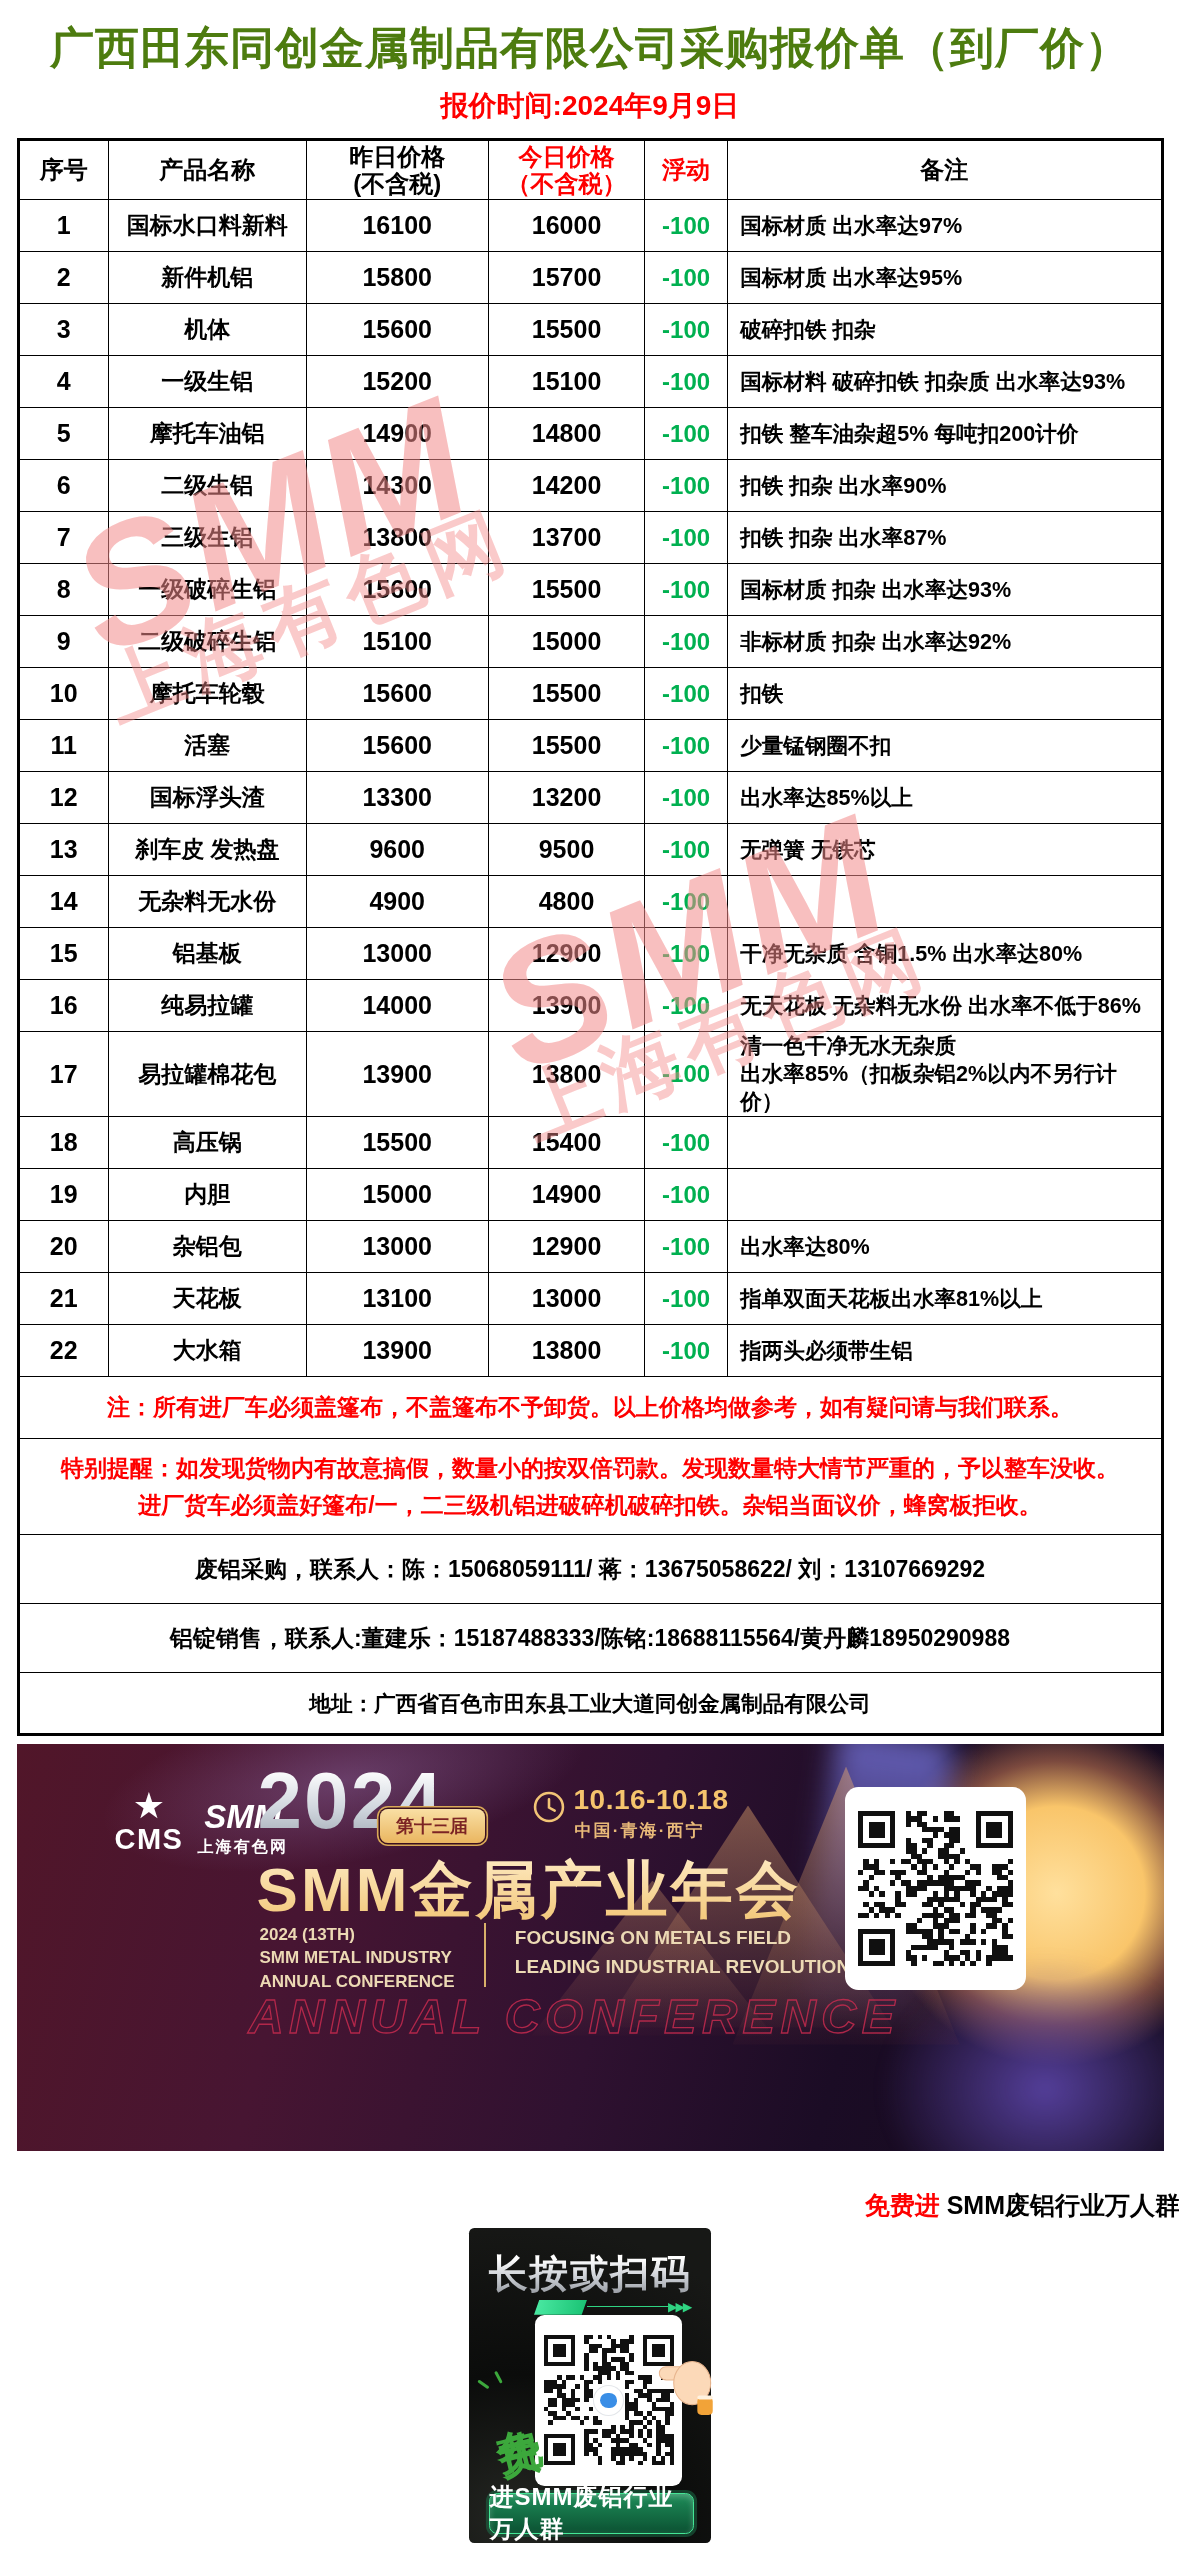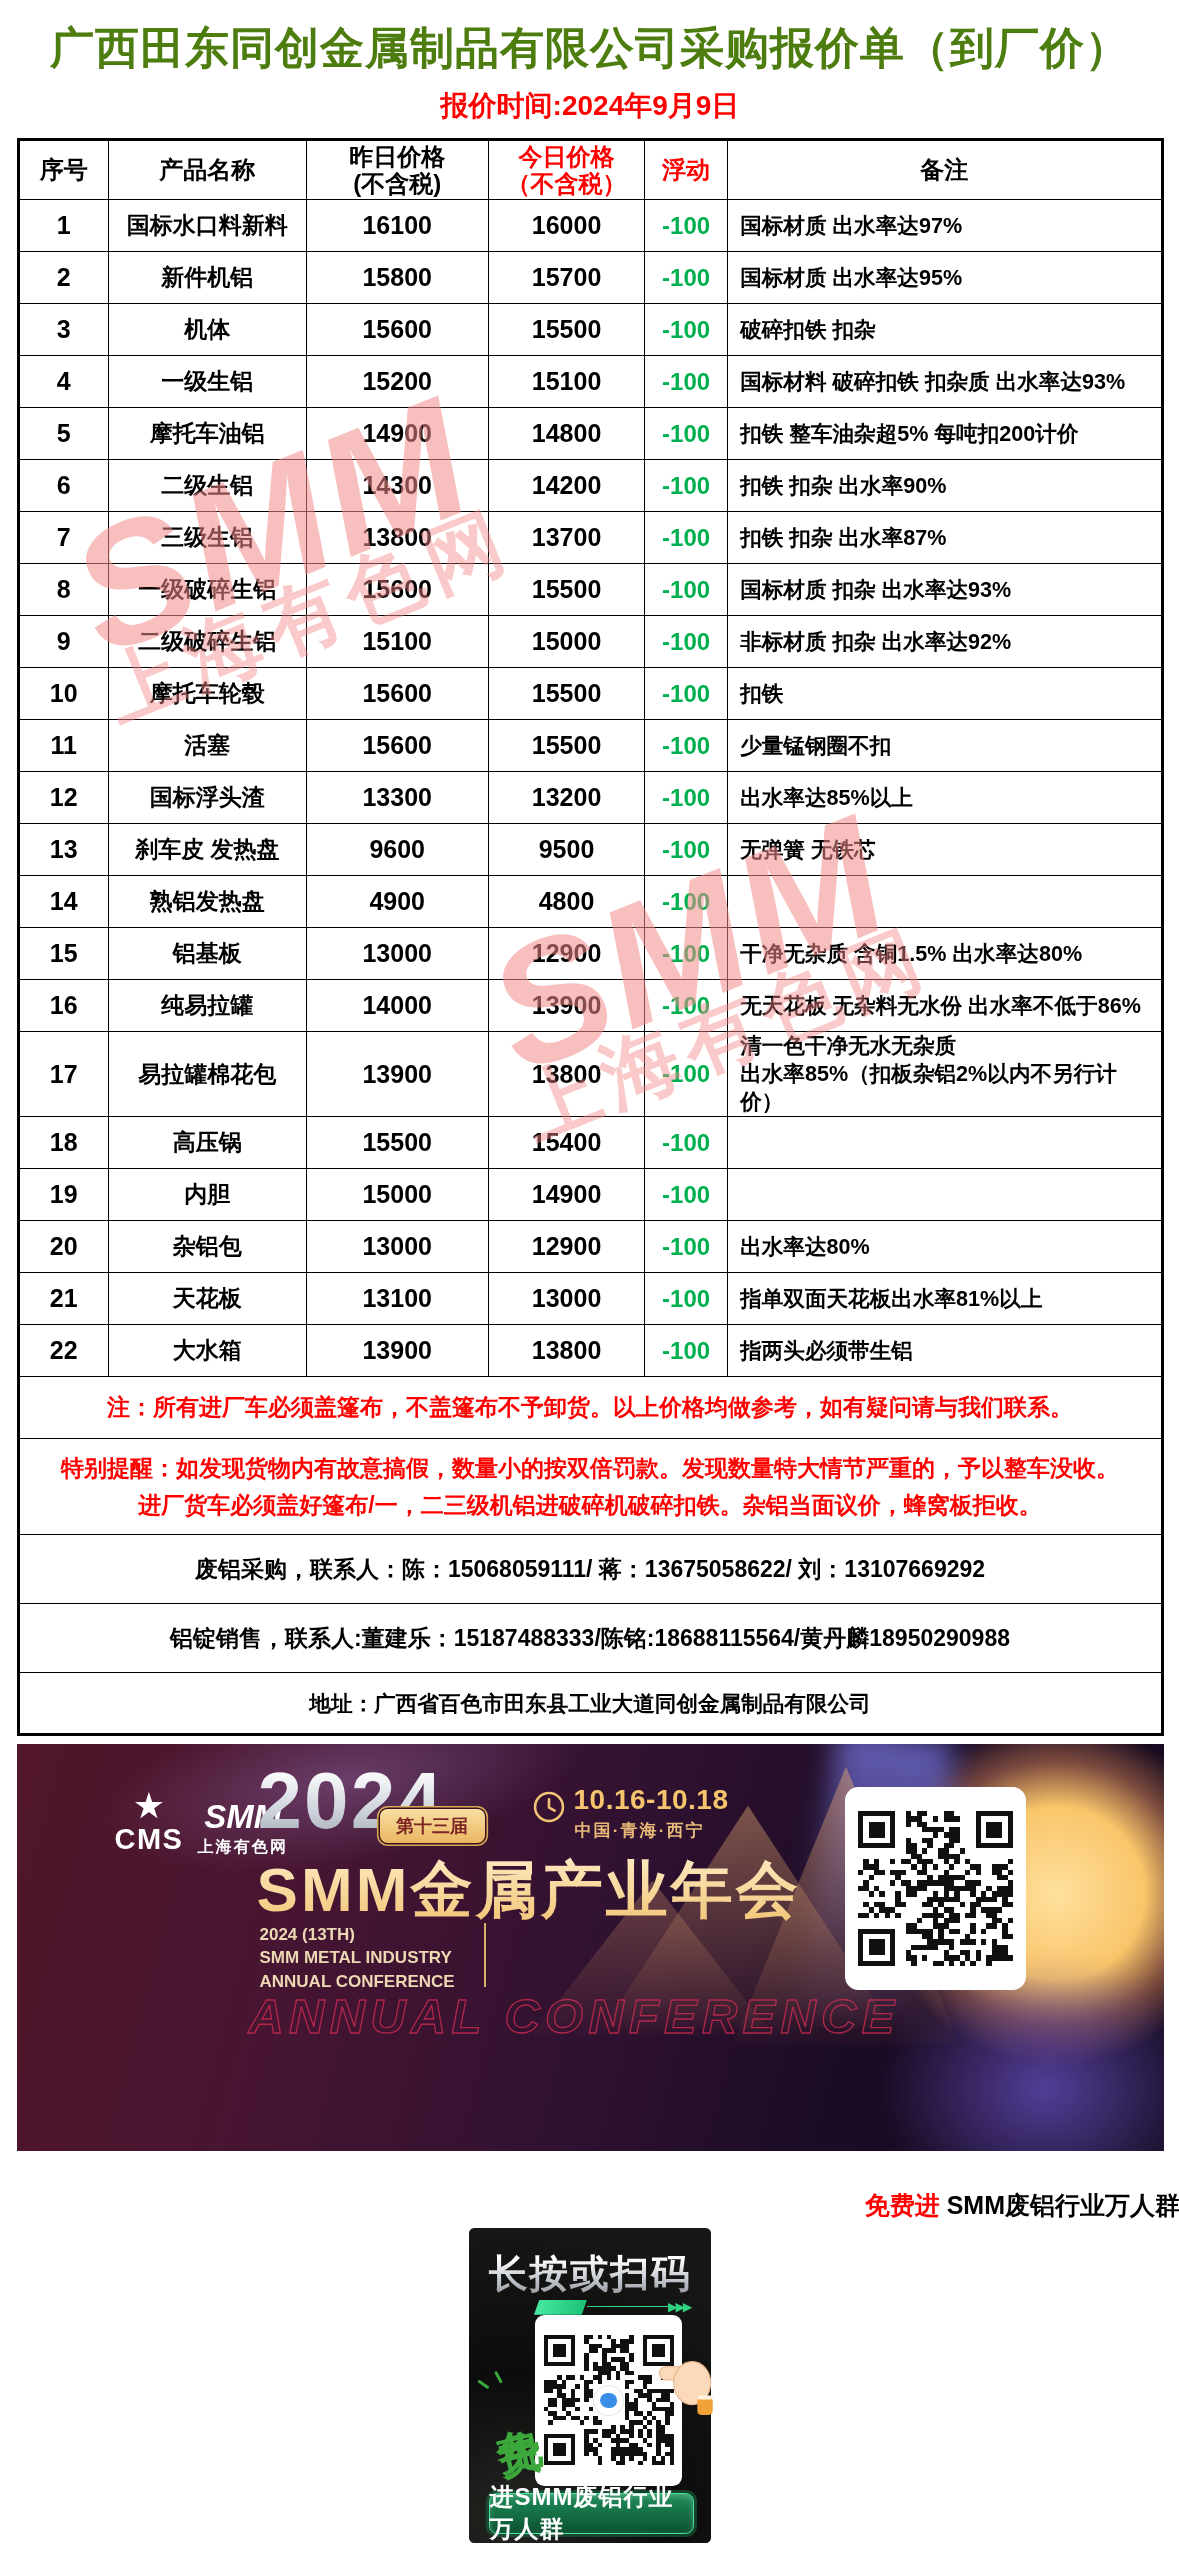--- a/index.html
+++ b/index.html
@@ -278,21 +278,21 @@
             <td class="product">刹车皮 发热盘</td>
             <td class="yesterday">9600</td>
             <td class="today">9500</td>
             <td class="change">-100</td>
             <td class="remark">
               <div>无弹簧 无铁芯</div>
             </td>
           </tr>
           <tr>
             <td class="seq">14</td>
-            <td class="product">熟铝发热盘</td>
+            <td class="product">无杂料无水份</td>
             <td class="yesterday">4900</td>
             <td class="today">4800</td>
             <td class="change">-100</td>
             <td class="remark"></td>
           </tr>
           <tr>
             <td class="seq">15</td>
             <td class="product">铝基板</td>
             <td class="yesterday">13000</td>
             <td class="today">12900</td>
@@ -420,20 +420,24 @@
     <div class="bel b-date">10.16-10.18</div>
     <div class="bel b-loc">中国·青海·西宁</div>
     <div class="bel b-title gold-text">SMM金属产业年会</div>
     <div class="bel b-en">
       <div class="b-en-l">
         <div>2024 (13TH)</div>
         <div>SMM METAL INDUSTRY</div>
         <div>ANNUAL CONFERENCE</div>
       </div>
       <div class="b-en-div"></div>
+      <div class="b-en-r">
+        <div>FOCUSING ON METALS FIELD</div>
+        <div>LEADING INDUSTRIAL REVOLUTION</div>
+      </div>
     </div>
     <div class="bel b-wm">ANNUAL CONFERENCE</div>
     <div class="bel b-qr">
       <svg id="qr1" width="155" height="155" viewBox="0 0 29 29" shape-rendering="crispEdges" fill="#101010">
           <rect x="9" y="0" width="1" height="1"></rect>
           <rect x="11" y="0" width="1" height="1"></rect>
           <rect x="12" y="0" width="1" height="1"></rect>
           <rect x="16" y="0" width="1" height="1"></rect>
           <rect x="17" y="0" width="1" height="1"></rect>
           <rect x="9" y="1" width="1" height="1"></rect>

